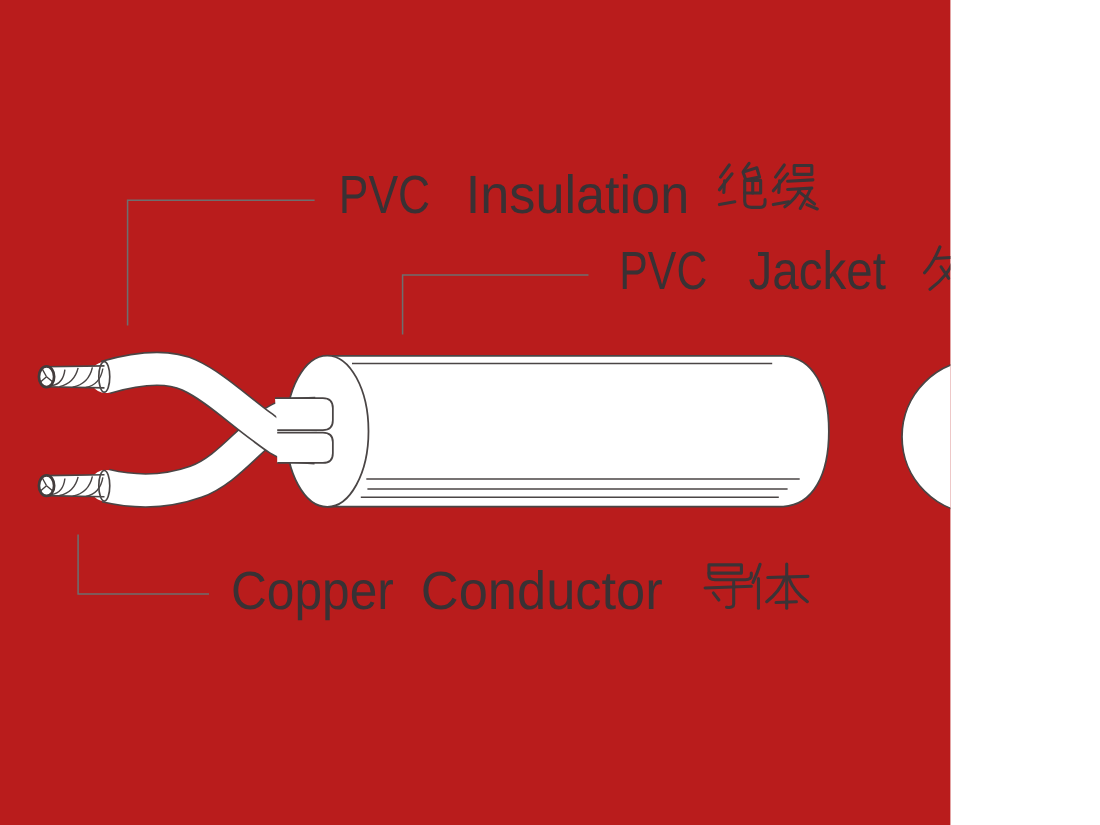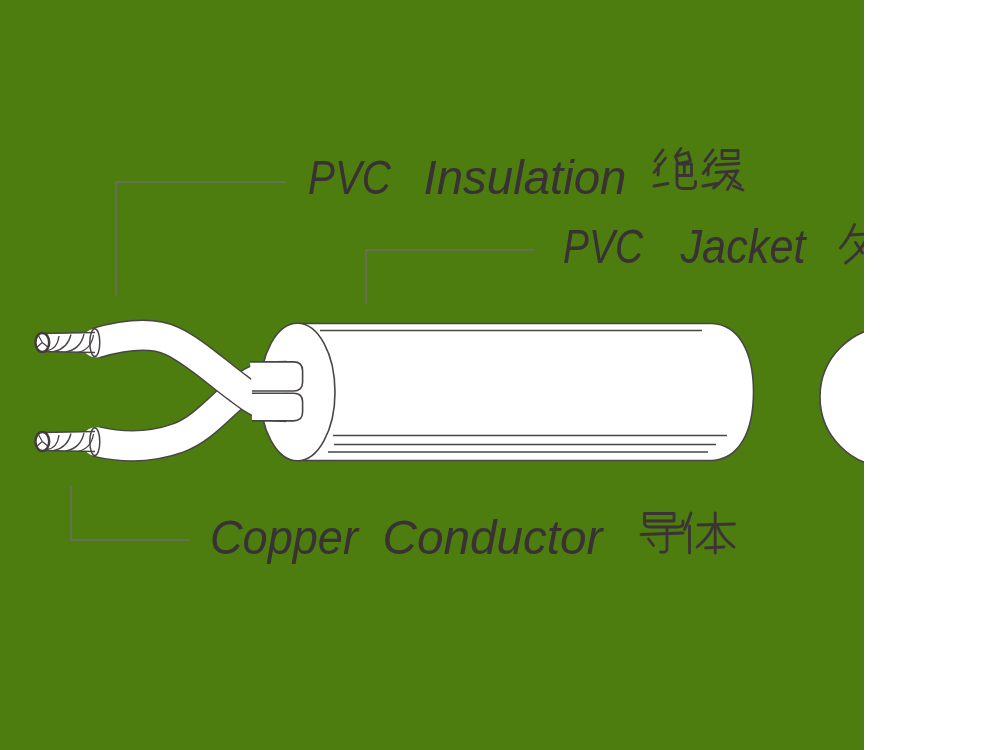--- a/index.html
+++ b/index.html
@@ -1,16 +1,16 @@
 <!DOCTYPE html>
 <html><head>
 <meta charset="utf-8">
 <style>
   html,body{margin:0;padding:0;background:#ffffff;}
-  #stage{position:relative;width:864px;height:750px;background:#4d7c0f;overflow:hidden;font-style:italic;}
+  #stage{position:relative;width:864px;height:750px;background:#b91c1c;overflow:hidden;}
   svg{position:absolute;left:0;top:0;}
   text{font-family:"Liberation Sans",sans-serif;fill:#393134;}
 </style>
 </head>
 <body>
 <div id="stage">
 <svg width="1000" height="750" viewBox="0 0 1000 750">
 
   <g stroke="#6e6e6e" stroke-width="1.4" fill="none">
     <path d="M 116,296 V 182 H 286"></path>

